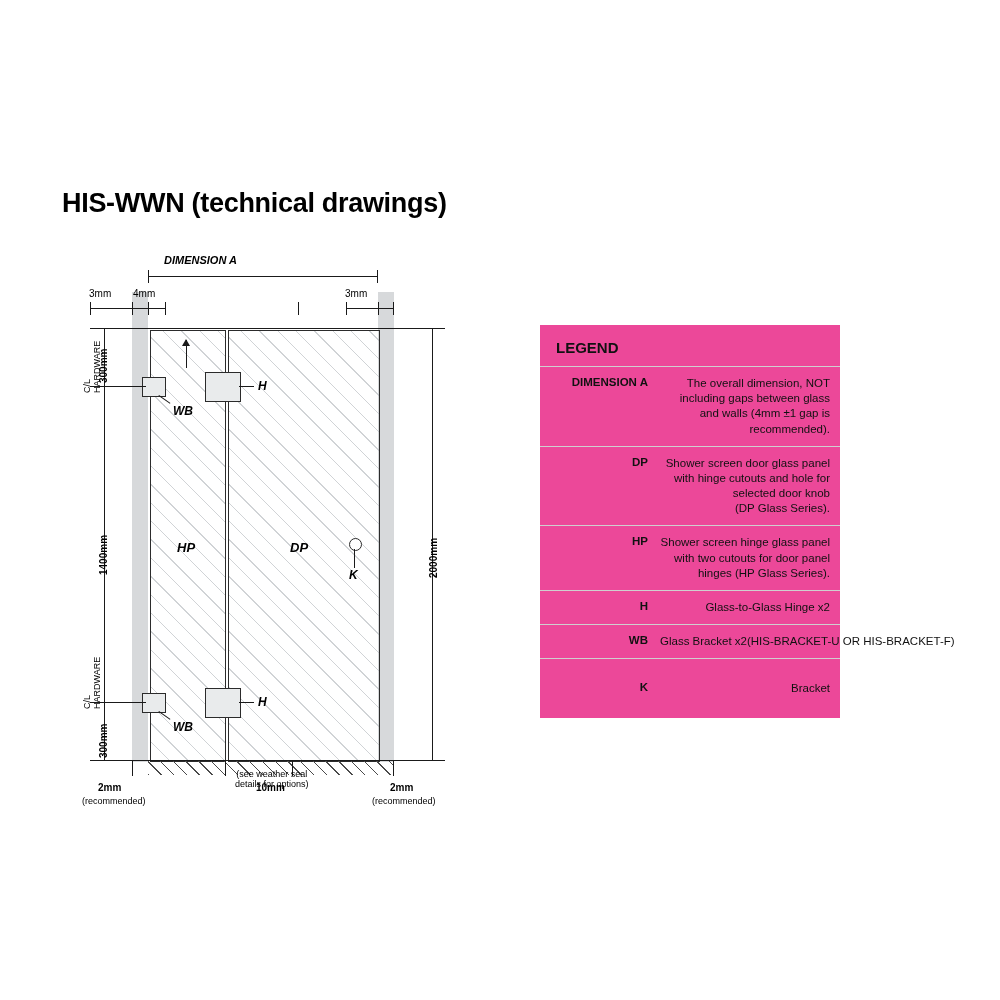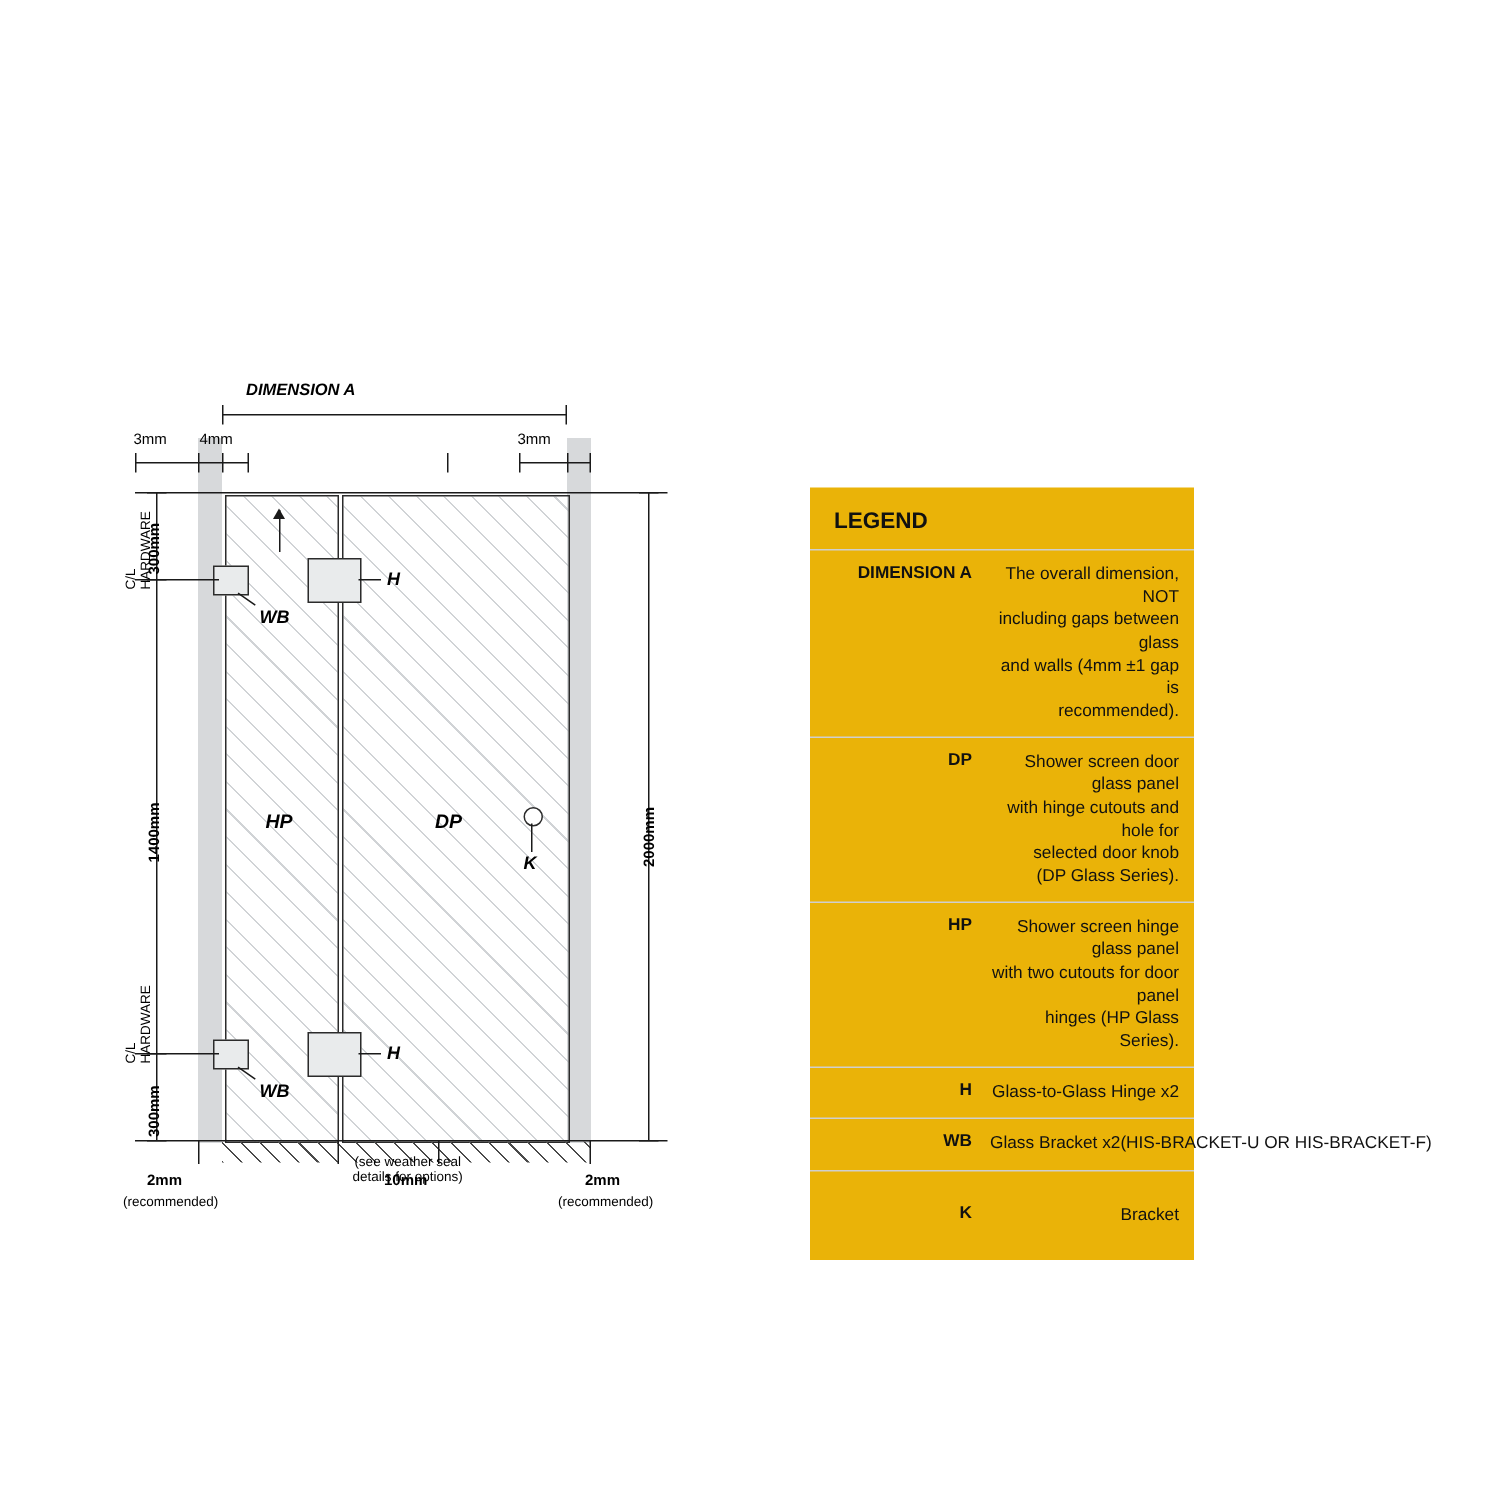--- a/index.html
+++ b/index.html
@@ -101,22 +101,22 @@
     border: 1px solid #2b2b2b;
     border-radius: 50%;
     background: #ffffff;
   }
 
   
   #legend {
     position: absolute;
     left: 540px;
     top: 325px;
-    width: 256px;
-    background: #eab308;
+    width: 300px;
+    background: #ec4899;
     padding: 0;
   }
   #legend-title {
     font-size: 15px;
     font-weight: bold;
     padding: 14px 16px 10px 16px;
     border-bottom: 1px solid #cfcfcf;
   }
   .legend-row {
     display: flex;
@@ -147,20 +147,21 @@
     font-style: italic;
     padding: 12px 0 12px 18px;
     color: #111;
   }
 </style>
 </head>
 <body>
 
 <div id="page">
 
+  <div id="title">HIS-WWN (technical drawings)</div>
 
   <div id="drawing">
 
     <div class="lbl lbl-i" style="left:104px; top:14px;">DIMENSION A</div>
     <div class="line hline" style="left:88px; top:36px; width:230px;"></div>
     <div class="line vline" style="left:88px; top:30px; height:13px;"></div>
     <div class="line vline" style="left:317px; top:30px; height:13px;"></div>
 
     <div class="wall" style="left:72px; top:52px; width:16px; height:470px;"></div>
     <div class="wall" style="left:318px; top:52px; width:16px; height:470px;"></div>

